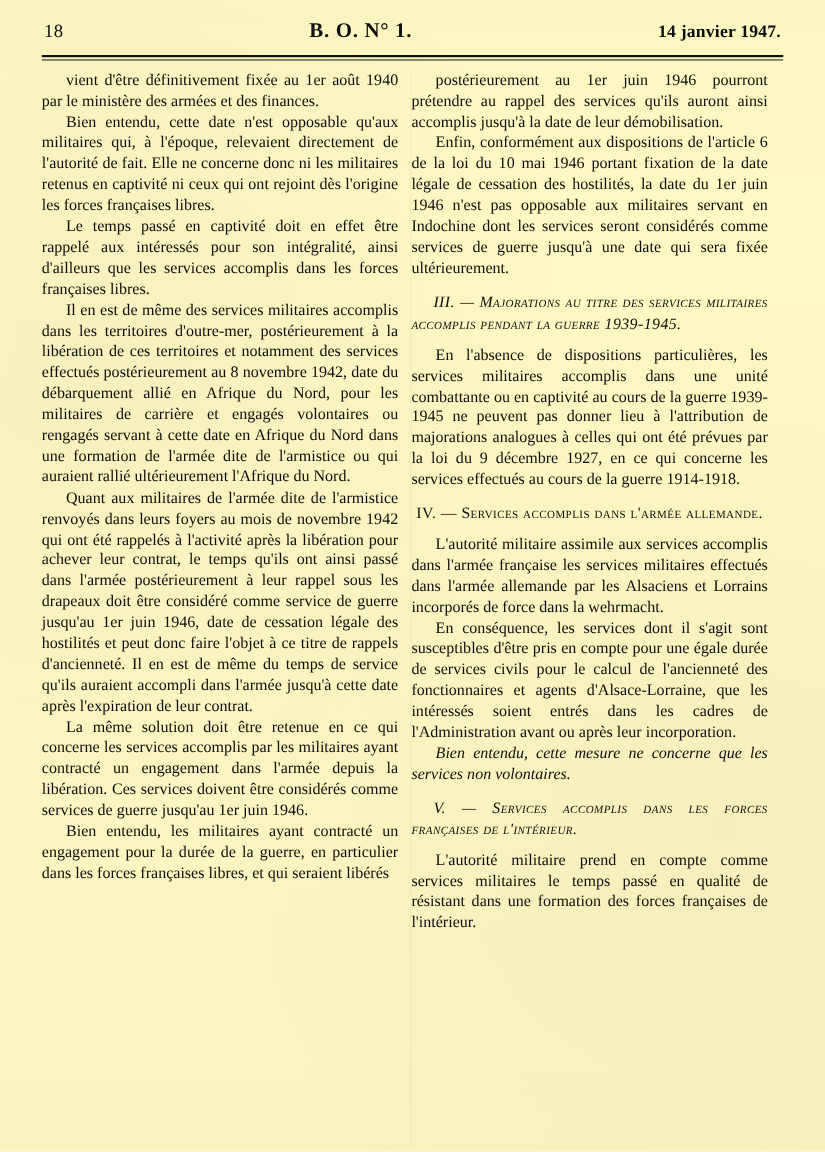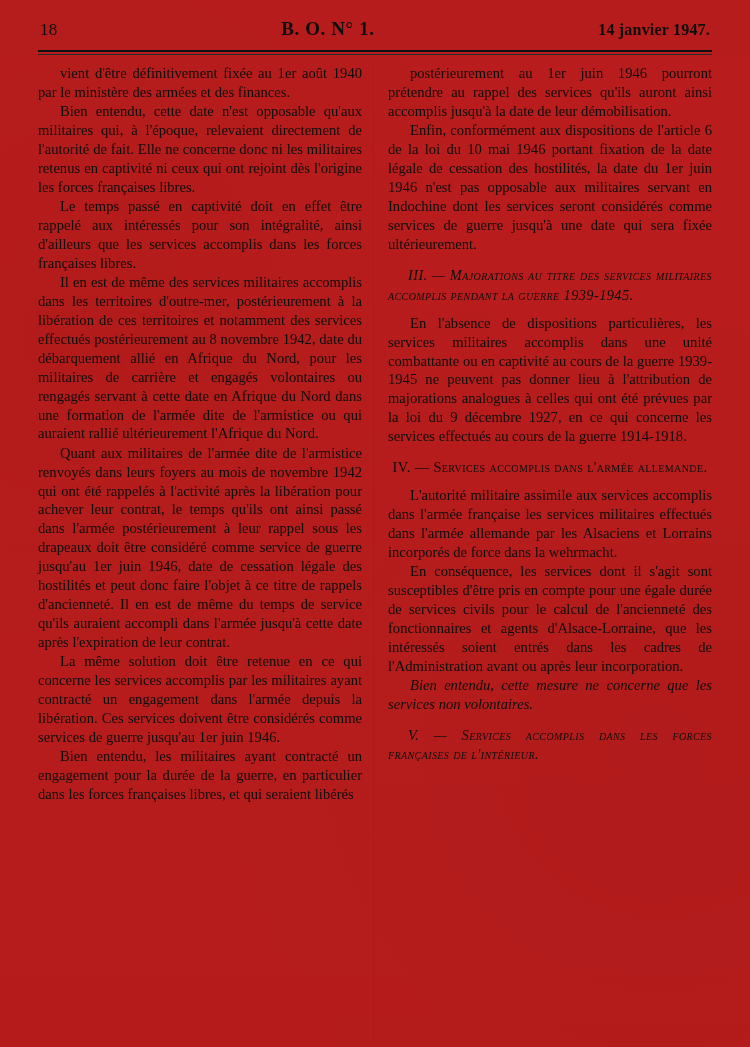--- a/index.html
+++ b/index.html
@@ -13,21 +13,21 @@
     position: relative;
     font-family: "Liberation Serif", serif;
     color: #0d0d0d;
     overflow: hidden;
   }
   .page {
     position: absolute;
     left: 0; top: 0;
     width: 750px;
     height: 1047px;
-    background: #b91c1c;
+    background: #fef9c3;
   }
   
   .page::before {
     content: "";
     position: absolute;
     inset: 0;
     background:
       radial-gradient(circle at 12% 30%, rgba(0,0,0,0.030), rgba(0,0,0,0) 45%),
       radial-gradient(circle at 88% 72%, rgba(0,0,0,0.028), rgba(0,0,0,0) 48%),
       linear-gradient(180deg, rgba(0,0,0,0.012), rgba(0,0,0,0.0) 18%, rgba(0,0,0,0.018));
@@ -71,21 +71,21 @@
     background: #2a2a2a;
     top: 54px;
   }
   .columns {
     position: absolute;
     left: 38px;
     top: 64px;
     width: 674px;
     height: 975px;
     display: flex;
-    gap: 26px;
+    gap: 12px;
   }
   .col {
     width: 324px;
     font-size: 14.6px;
     line-height: 1.295;
     text-align: justify;
     text-justify: inter-word;
     hyphens: manual;
   }
   .col p {
@@ -171,16 +171,17 @@
 
       <p>L'autorité militaire assimile aux services accomplis dans l'armée française les services militaires effectués dans l'armée allemande par les Alsaciens et Lorrains incorporés de force dans la wehrmacht.</p>
       <p>En conséquence, les services dont il s'agit sont susceptibles d'être pris en compte pour une égale durée de services civils pour le calcul de l'ancienneté des fonctionnaires et agents d'Alsace-Lorraine, que les intéressés soient entrés dans les cadres de l'Administration avant ou après leur incorporation.</p>
       <p class="it">Bien entendu, cette mesure ne concerne que les services non volontaires.</p>
 
       <div class="sechead left gap-top">
         <span class="num">V. —</span>
         <span>Services accomplis dans les forces françaises de l'intérieur.</span>
       </div>
 
+      <p>L'autorité militaire prend en compte comme services militaires le temps passé en qualité de résistant dans une formation des forces françaises de l'intérieur.</p>
     </div>
 
   </div>
 </div>
 
 </body></html>

